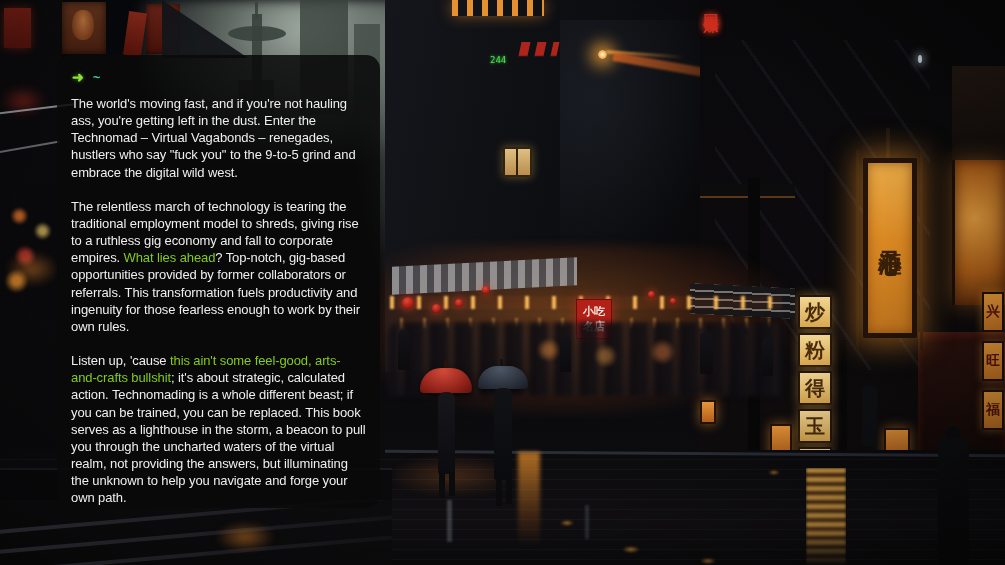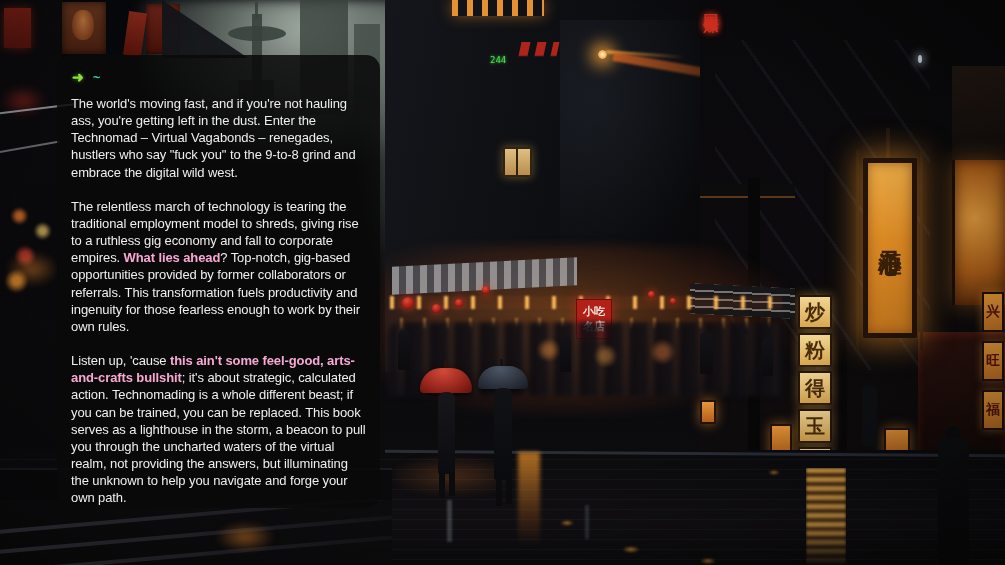--- a/index.html
+++ b/index.html
@@ -214,21 +214,21 @@
   
   .panel { position:absolute; left:57px; top:55px; width:323px; height:453px;
            background:rgba(9,9,9,.86); border-radius:14px; padding:12px 14px 14px 14px;
            z-index:10; overflow:hidden; }
   .prompt-row { display:flex; align-items:baseline; gap:9px; margin:2px 0 10px 1px;
                 font-size:14px; font-weight:bold; }
   .prompt-arrow { color:var(--green,#8ae234); text-shadow:0 0 4px rgba(138,226,52,.5); }
   .prompt-path  { color:var(--teal,#36c9b0); font-size:13px; }
   .panel p { color:#f0eeee; font-size:13px; line-height:1.32; margin:0 0 17px 0;
              letter-spacing:-0.1px; }
-  .panel p b { font-weight:700; color:#f9a8d4; }
+  .panel p b { font-weight:400; color:#84cc16; }
   .panel p.p3 { margin-top:15px; }
 </style>
 </head>
 <body>
 
 <div class="stage">
   <div class="scene">
 
     <div class="abs sky-mist"></div>
     <div class="abs sky-mist2"></div>
@@ -354,17 +354,17 @@
     </div>
 
     <div class="abs vignette"></div>
   </div>
 
   <div class="panel" style="--green: #8ae234; --teal: #36c9b0;">
     <div class="prompt-row">
       <span class="prompt-arrow">➜</span>
       <span class="prompt-path">~</span>
     </div>
-    <p class="p1"><span>The world's moving fast, and if you're not hauling ass, you're getting left in the dust. Enter the Technomad – Virtual Vagabonds – renegades, hustlers who say "fuck you" to the 9-to-8 grind and embrace the digital wild west.</span></p>
+    <p class="p1"><span>The world's moving fast, and if you're not hauling ass, you're getting left in the dust. Enter the Technomad – Virtual Vagabonds – renegades, hustlers who say "fuck you" to the 9-to-5 grind and embrace the digital wild west.</span></p>
     <p class="p2"><span>The relentless march of technology is tearing the traditional employment model to shreds, giving rise to a ruthless gig economy and fall to corporate empires. </span><b>What lies ahead</b><span>? Top-notch, gig-based opportunities provided by former collaborators or referrals. This transformation fuels productivity and ingenuity for those fearless enough to work by their own rules.</span></p>
     <p class="p3"><span>Listen up, 'cause </span><b>this ain't some feel-good, arts-and-crafts bullshit</b><span>; it's about strategic, calculated action. Technomading is a whole different beast; if you can be trained, you can be replaced. This book serves as a lighthouse in the storm, a beacon to pull you through the uncharted waters of the virtual realm, not providing the answers, but illuminating the unknown to help you navigate and forge your own path.</span></p>
   </div>
 </div>
 
 </body></html>

